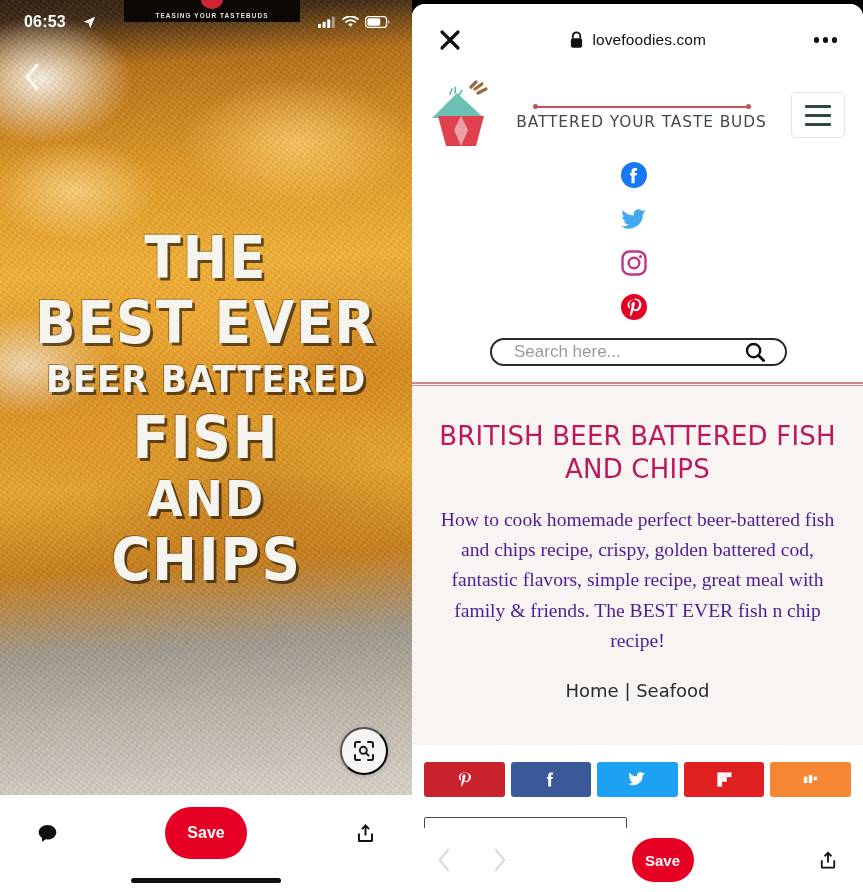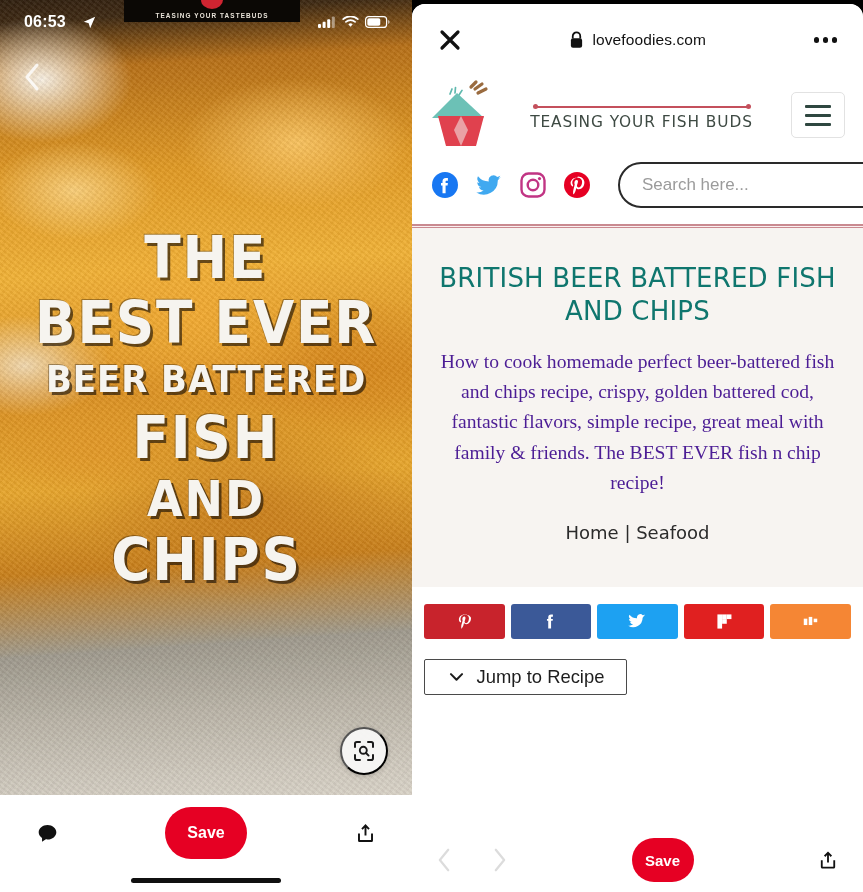--- a/index.html
+++ b/index.html
@@ -215,20 +215,21 @@
     background: #fff; cursor: pointer; flex: none;
     display: flex; flex-direction: column; align-items: center;
     justify-content: center; gap: 6px;
   }
   .burger i { display: block; width: 26px; height: 3px; background: #2f4740;
     border-radius: 1px; }
 
   .social-search {
     display: flex; align-items: center; gap: 18px;
     padding: 4px 28px 16px 20px;
+    flex-direction: column;
   }
   .soc { width: 26px; height: 26px; flex: none; cursor: pointer; }
   .search-box {
     flex: 1; margin-left: 10px; height: 46px;
     border: 2px solid #2a2a2a; border-radius: 23px;
     background: #fff; display: flex; align-items: center;
     padding: 0 18px 0 22px; gap: 8px;
   }
   .search-input {
     flex: 1; border: none; outline: none; background: transparent;
@@ -242,21 +243,21 @@
     height: 1px; background: #fbeff0;
   }
 
   .article {
     background: #f7f4f1;
     padding: 34px 22px 44px 22px;
     text-align: center;
   }
   .article-title {
     font-family: "DejaVu Sans", sans-serif;
-    font-size: 26px; line-height: 1.25; color: #0f766e;
+    font-size: 26px; line-height: 1.25; color: #be185d;
     font-weight: 400; letter-spacing: .2px;
   }
   .article-desc {
     margin-top: 20px;
     font-size: 19.6px; line-height: 1.54; color: #4c1d95;
     font-family: Liberation Serif, serif;
     text-align: center;
   }
   .breadcrumb {
     margin-top: 24px; font-size: 18px; color: #2b2b2b;
@@ -422,21 +423,21 @@
           <svg class="logo-mark" viewBox="0 0 62 74">
             <path d="M41 9 L46 4 M45 11 L52 6 M48 15 L56 11" stroke="#9a6b3f" stroke-width="3.2" stroke-linecap="round"></path>
             <path d="M20 16 l2-5 M25 15 l0.5-5.5 M29 17 l3-4.6" stroke="#5fb9ae" stroke-width="1.7" stroke-linecap="round"></path>
             <path d="M27 15 L54 40 L2 40 Z" fill="#6cc1b6"></path>
             <path d="M8 38 L31 38 L54 38 L46 68 L16 68 Z" fill="#e0414e"></path>
             <path d="M31 38 L24 52 L31 68 L38 52 Z" fill="#f2f0ec" opacity=".55"></path>
           </svg>
 
           <div class="logo-text">
             <div class="logo-rule"></div>
-            <div class="logo-tag">TEASING YOUR FISH BUDS</div>
+            <div class="logo-tag">BATTERED YOUR TASTE BUDS</div>
           </div>
 
           <button class="burger">
             <i></i>
             <i></i>
             <i></i>
           </button>
         </div>
 
         <div class="social-search">

